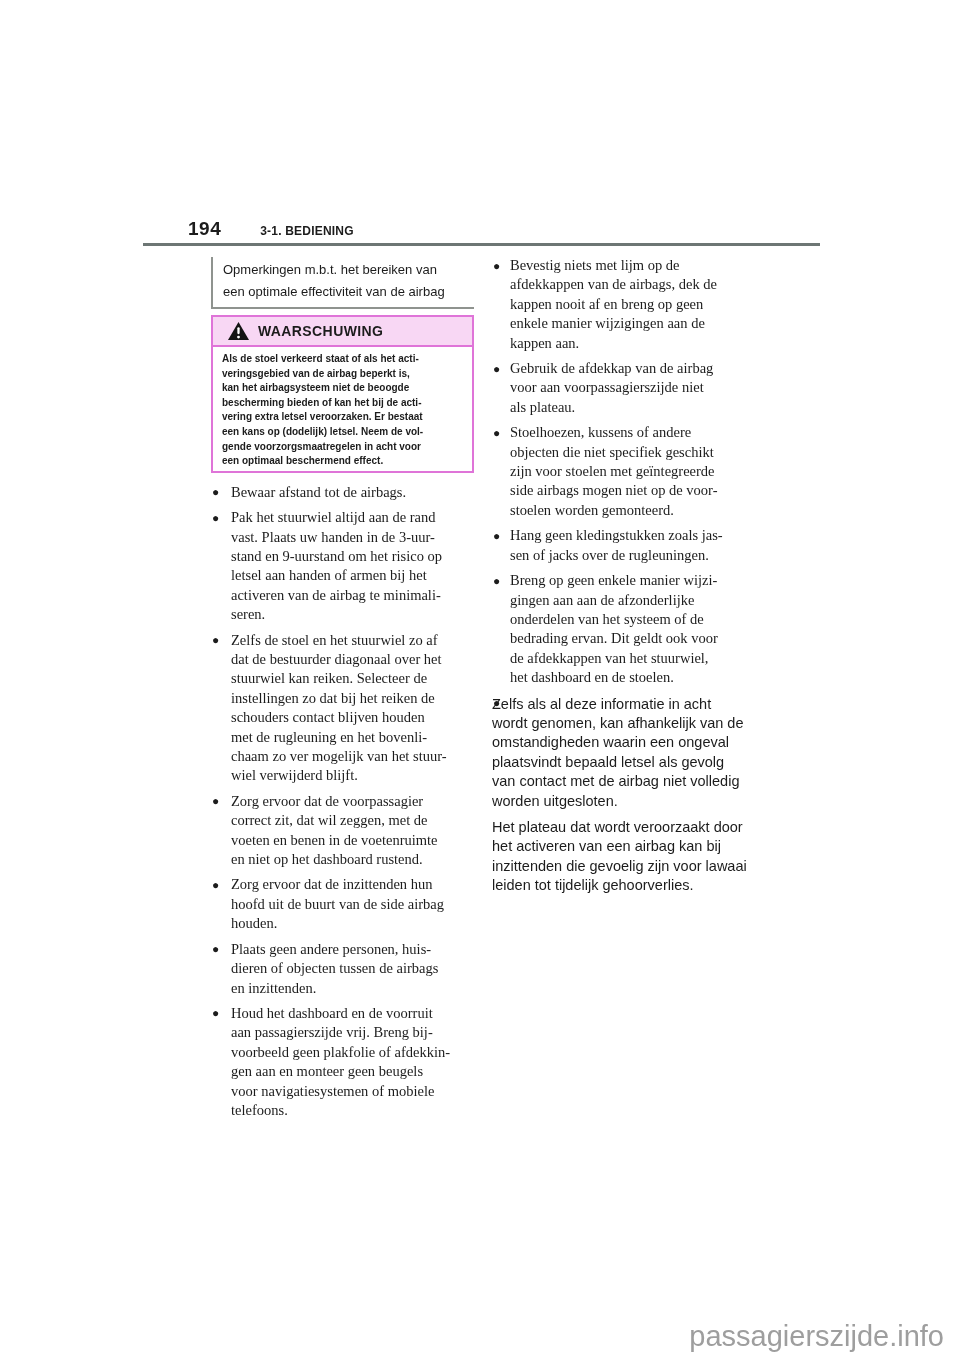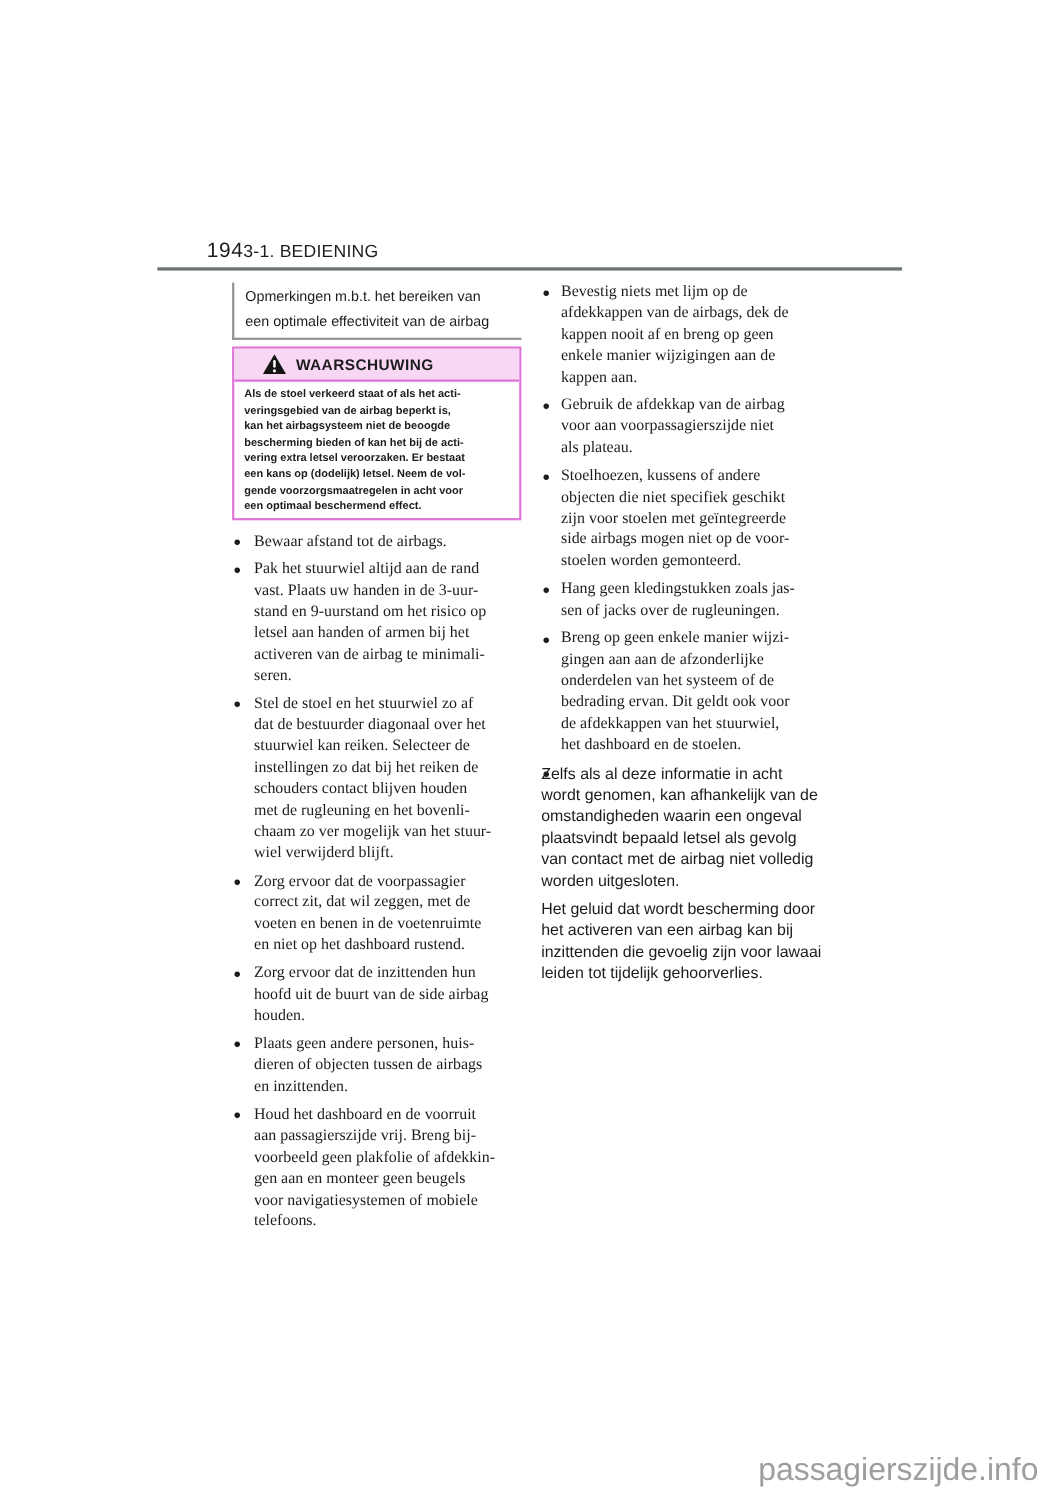--- a/index.html
+++ b/index.html
@@ -12,24 +12,24 @@
     overflow: hidden;
   }
   .page { position: relative; width: 960px; height: 1358px; background: #fff; }
 
   
   .page-header {
     position: absolute; left: 188px; top: 218px;
     display: flex; align-items: baseline;
   }
   .page-num {
-    font-size: 19px; font-weight: normal; letter-spacing: 0.5px;
+    font-size: 19px; font-weight: bold; letter-spacing: 0.5px;
   }
   .section-title {
-    font-size: 16px; font-weight: normal; letter-spacing: 0.2px;
+    font-size: 12px; font-weight: bold; margin-left: 39px; letter-spacing: 0.2px;
   }
   .header-rule {
     position: absolute; left: 143px; top: 243px;
     width: 677px; height: 3px; background: #6d7674;
   }
 
   
   .col { position: absolute; }
   .col-left  { left: 211px; top: 257px; width: 263px; }
   .col-right { left: 492px; top: 256px; width: 270px; }
@@ -49,21 +49,21 @@
     border: 2px solid #df74d8;
     box-sizing: border-box;
     width: 100%;
     background: #ffffff;
   }
   .warning-header {
     background: #f8d7f4;
     border-bottom: 2px solid #df74d8;
     height: 28px;
     display: flex; align-items: center;
-    padding-left: 26px;
+    padding-left: 15px;
   }
   .warning-icon { margin-right: 9px; flex: 0 0 auto; }
   .warning-title {
     font-size: 14px; font-weight: bold; letter-spacing: 0.4px;
   }
   .warning-body {
     padding: 5px 19px 2px 9px;
     font-size: 10px; line-height: 14.6px;
     white-space: pre;
     font-weight: bold;
@@ -134,21 +134,21 @@
     </div>
 
     <ul class="bullets">
       <li><span class="dot">●</span><span class="bullet-text">Bewaar afstand tot de airbags.</span></li>
       <li><span class="dot">●</span><span class="bullet-text">Pak het stuurwiel altijd aan de rand
 vast. Plaats uw handen in de 3-uur-
 stand en 9-uurstand om het risico op
 letsel aan handen of armen bij het
 activeren van de airbag te minimali-
 seren.</span></li>
-      <li><span class="dot">●</span><span class="bullet-text">Stel de stoel en het stuurwiel zo af
+      <li><span class="dot">●</span><span class="bullet-text">Zelfs de stoel en het stuurwiel zo af
 dat de bestuurder diagonaal over het
 stuurwiel kan reiken. Selecteer de
 instellingen zo dat bij het reiken de
 schouders contact blijven houden
 met de rugleuning en het bovenli-
 chaam zo ver mogelijk van het stuur-
 wiel verwijderd blijft.</span></li>
       <li><span class="dot">●</span><span class="bullet-text">Zorg ervoor dat de voorpassagier
 correct zit, dat wil zeggen, met de
 voeten en benen in de voetenruimte
@@ -192,21 +192,21 @@
 de afdekkappen van het stuurwiel,
 het dashboard en de stoelen.</span></li>
       <li><span class="dot">●</span></li>
     </ul>
     <p class="para">Zelfs als al deze informatie in acht
 wordt genomen, kan afhankelijk van de
 omstandigheden waarin een ongeval
 plaatsvindt bepaald letsel als gevolg
 van contact met de airbag niet volledig
 worden uitgesloten.</p>
-    <p class="para">Het geluid dat wordt bescherming door
+    <p class="para">Het plateau dat wordt veroorzaakt door
 het activeren van een airbag kan bij
 inzittenden die gevoelig zijn voor lawaai
 leiden tot tijdelijk gehoorverlies.</p>
   </div>
 
   <div class="watermark">passagierszijde.info</div>
 
 </div>
 
 </body></html>

